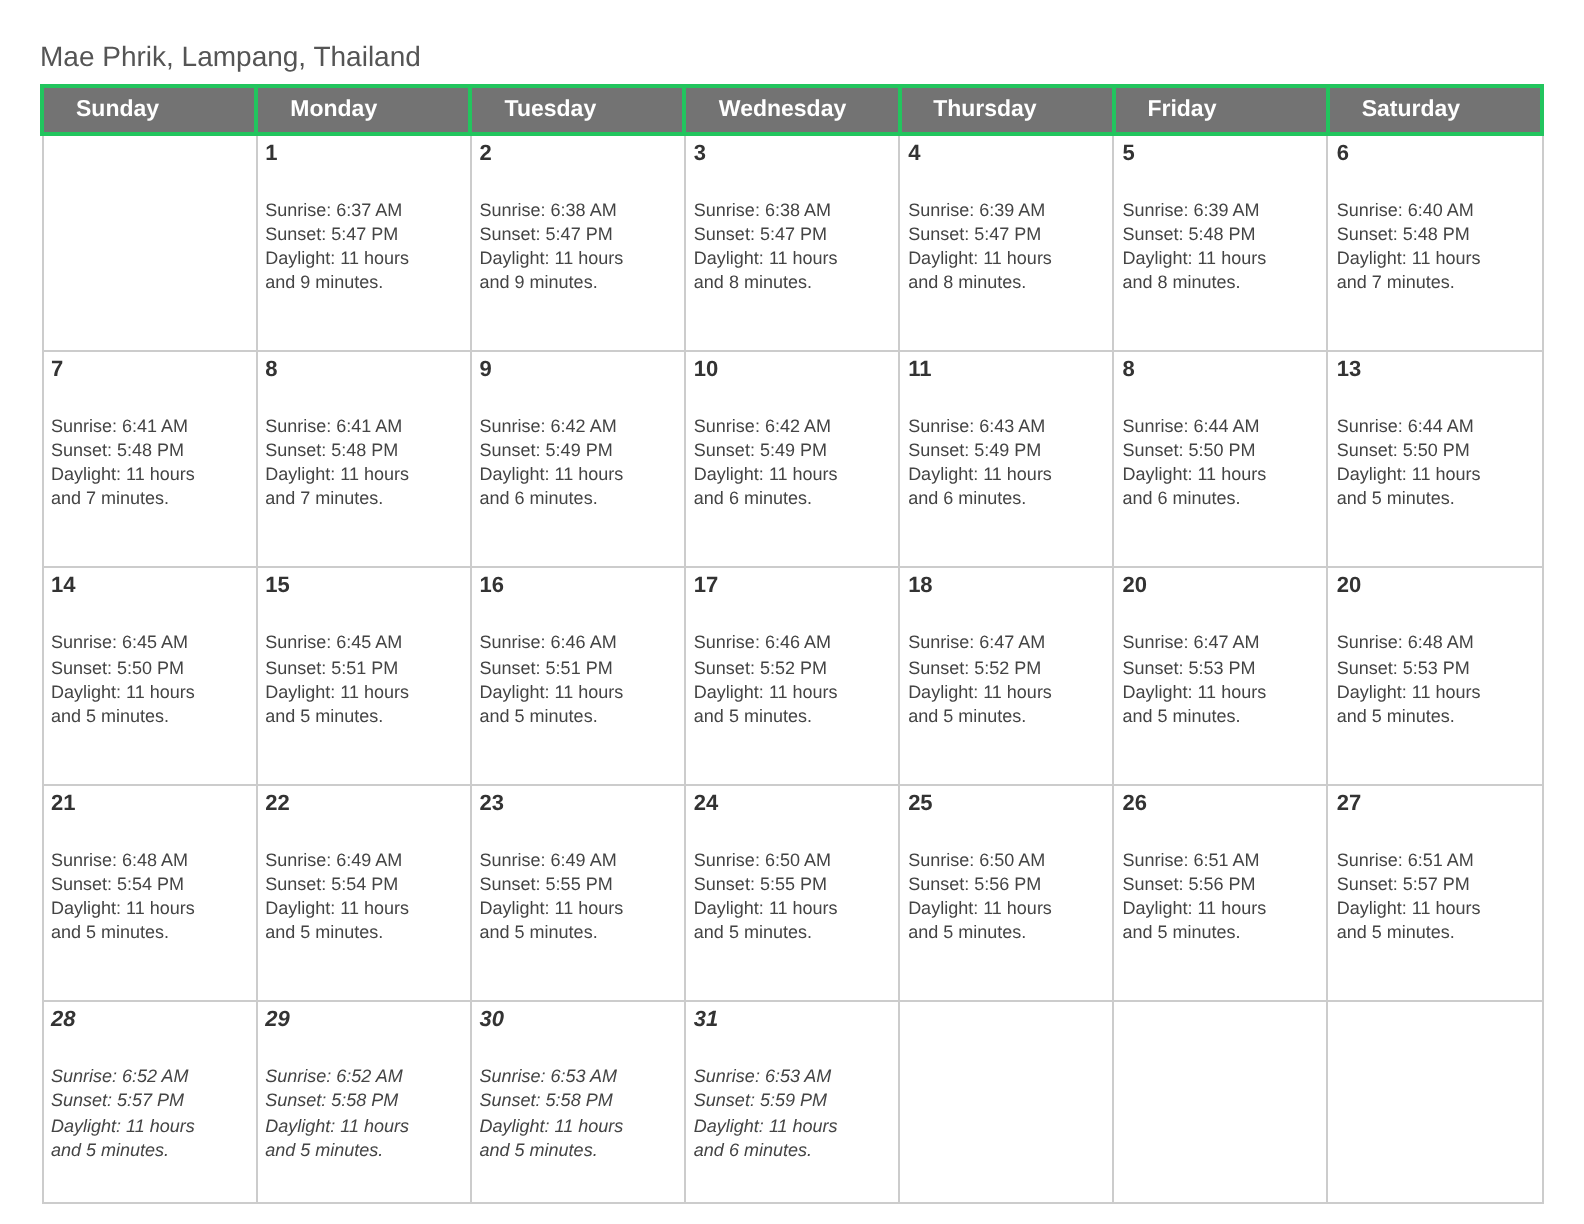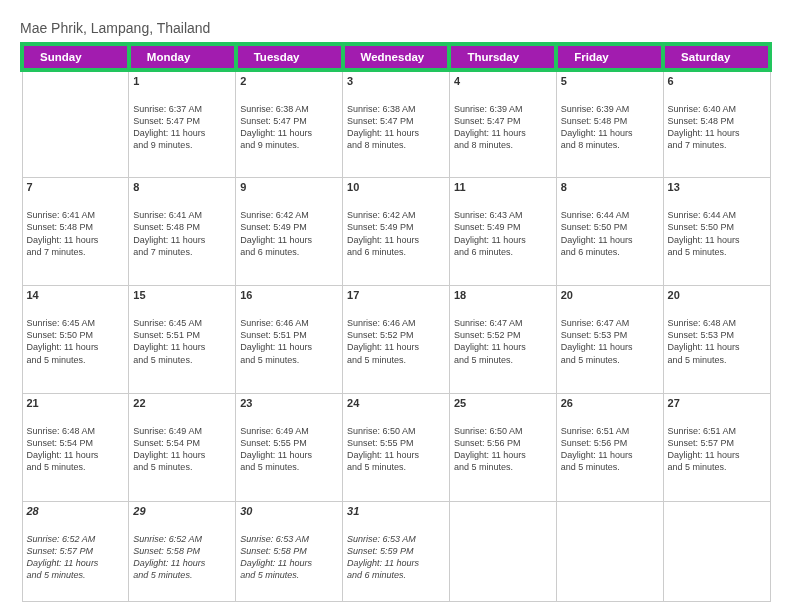--- a/index.html
+++ b/index.html
@@ -63,27 +63,27 @@
       margin-top: 2px;
     }
     .calendar {
       flex: 1;
       border: 1px solid #ccc;
       border-collapse: collapse;
       width: 100%;
       table-layout: fixed;
     }
     .calendar th {
-      background: #a21caf;
+      background: #737373;
       color: #fff;
       font-size: 11.5px;
       font-weight: bold;
       padding: 5px 16px;
       text-align: left;
-      border: 4px solid #22c55e;
+      border: 2px solid #22c55e;
     }
     .calendar td {
       border: 1px solid #ccc;
       vertical-align: top;
       padding: 3px 4px;
       font-size: 9.5px;
       color: #333;
       background: #fff;
       height: 90px;
     }

